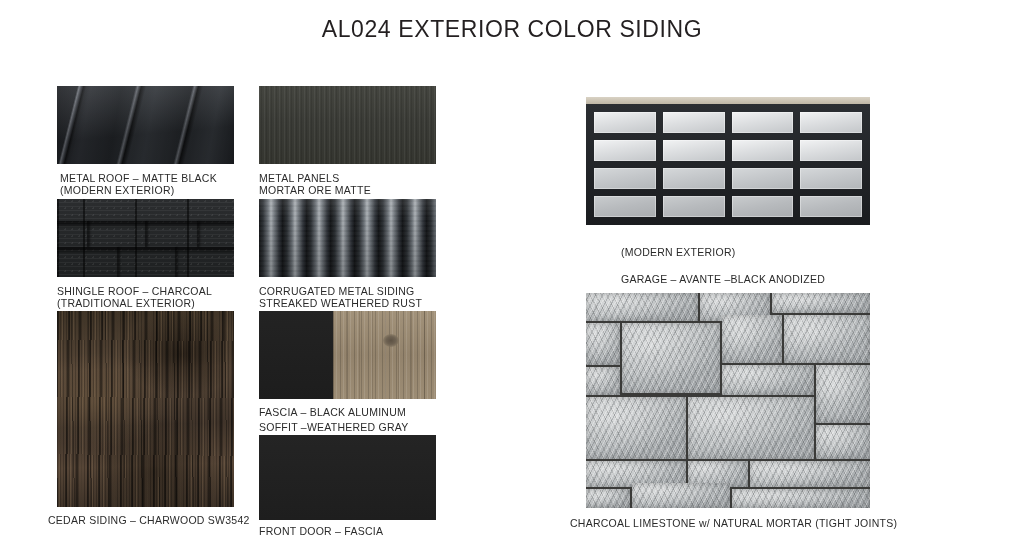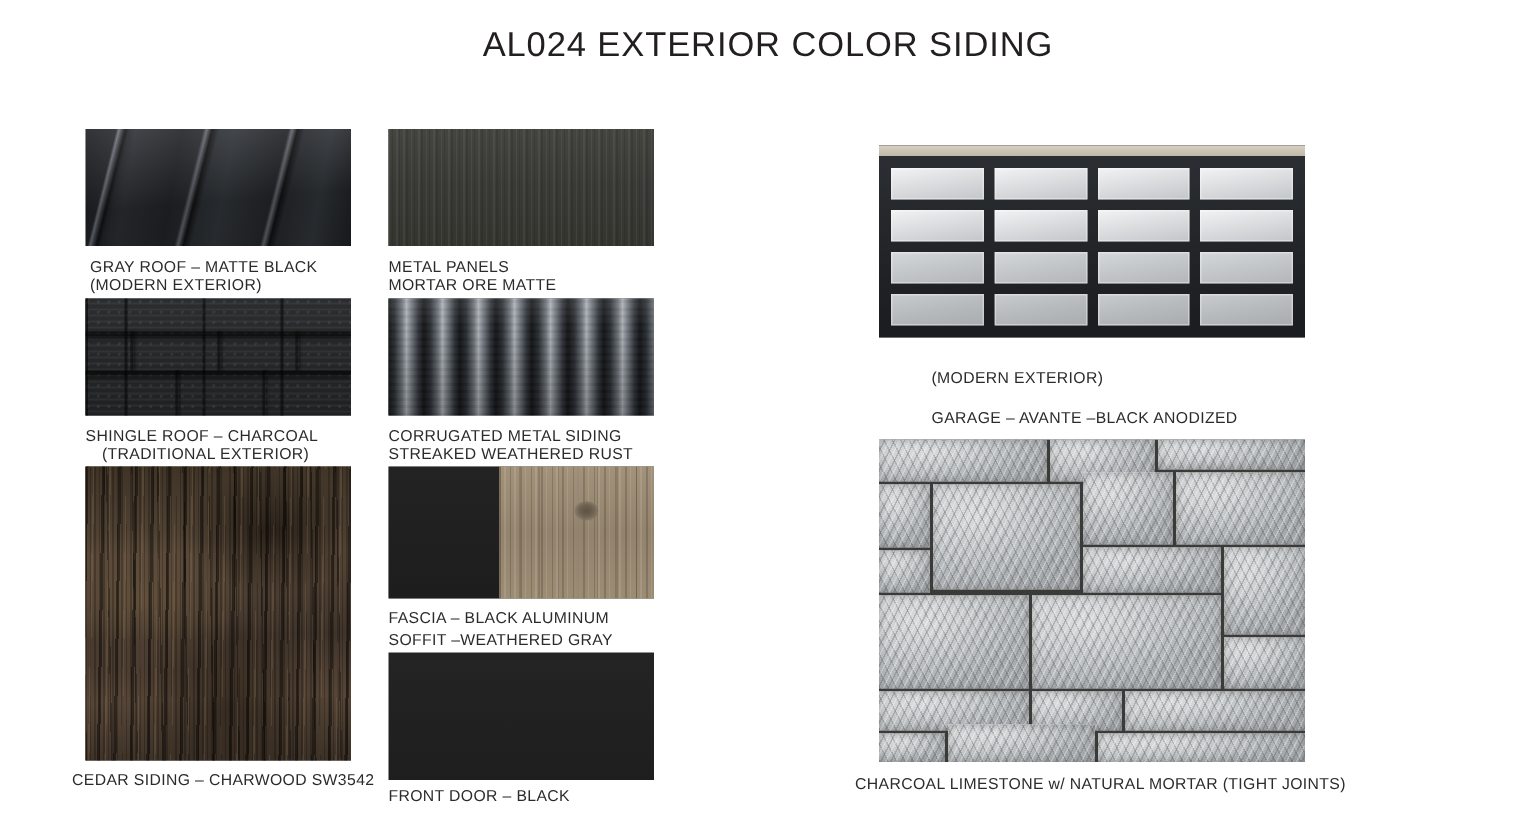--- a/index.html
+++ b/index.html
@@ -275,55 +275,55 @@
       linear-gradient(160deg, #c6c9ca 0%, #b0b4b6 55%, #9fa3a6 100%);
     box-shadow: inset 0 0 6px rgba(0,0,0,0.22);
   }
 </style>
 </head>
 <body>
 
 <div class="board-title">AL024 EXTERIOR COLOR SIDING</div>
 
 <div class="swatch metal-roof" style="left:57px; top:86px; width:177px; height:78px;"></div>
-<div class="caption" style="left:60px; top:172px;">GRAY ROOF – MATTE BLACK</div>
+<div class="caption" style="left:60px; top:172px;">METAL ROOF – MATTE BLACK</div>
 <div class="caption" style="left:60px; top:184px;">(MODERN EXTERIOR)</div>
 
 <div class="swatch shingle-roof" style="left:57px; top:199px; width:177px; height:78px;">
   <div class="tabrow" style="top:22px;"></div>
   <div class="tabrow" style="top:48px;"></div>
   <div class="notch" style="left:30px; top:22px; width:2px; height:26px;"></div>
   <div class="notch" style="left:88px; top:22px; width:2px; height:26px;"></div>
   <div class="notch" style="left:140px; top:22px; width:2px; height:26px;"></div>
   <div class="notch" style="left:60px; top:48px; width:2px; height:30px;"></div>
   <div class="notch" style="left:118px; top:48px; width:2px; height:30px;"></div>
 </div>
 <div class="caption" style="left:57px; top:285px;">SHINGLE ROOF – CHARCOAL</div>
-<div class="caption" style="left:57px; top:297px;margin-left:11px;">(TRADITIONAL EXTERIOR)</div>
+<div class="caption" style="left:57px; top:297px;">(TRADITIONAL EXTERIOR)</div>
 
 <div class="swatch cedar" style="left:57px; top:311px; width:177px; height:196px;"></div>
 <div class="caption" style="left:48px; top:514px;">CEDAR SIDING – CHARWOOD SW3542</div>
 
 <div class="swatch metal-panels" style="left:259px; top:86px; width:177px; height:78px;"></div>
 <div class="caption" style="left:259px; top:172px;">METAL PANELS</div>
 <div class="caption" style="left:259px; top:184px;">MORTAR ORE MATTE</div>
 
 <div class="swatch corrugated" style="left:259px; top:199px; width:177px; height:78px;"></div>
 <div class="caption" style="left:259px; top:285px;">CORRUGATED METAL SIDING</div>
 <div class="caption" style="left:259px; top:297px;">STREAKED WEATHERED RUST</div>
 
 <div class="swatch fascia-soffit" style="left:259px; top:311px; width:177px; height:88px;">
   <div class="fascia-half"></div>
   <div class="soffit-half"></div>
 </div>
 <div class="caption" style="left:259px; top:406px;text-align:right;">FASCIA – BLACK ALUMINUM</div>
 <div class="caption" style="left:259px; top:408px;margin-top:13px;">SOFFIT –WEATHERED GRAY</div>
 
 <div class="swatch front-door" style="left:259px; top:435px; width:177px; height:85px;"></div>
-<div class="caption" style="left:259px; top:525px;">FRONT DOOR – BLACK</div>
+<div class="caption" style="left:259px; top:525px;">FRONT DOOR – FASCIA</div>
 
 <div class="swatch garage" style="left:586px; top:97px; width:284px; height:128px;">
   <div class="garage-header"></div>
   <div class="garage-grid">
     <div class="garage-pane r1"></div>
     <div class="garage-pane r1"></div>
     <div class="garage-pane r1"></div>
     <div class="garage-pane r1"></div>
     <div class="garage-pane r2"></div>
     <div class="garage-pane r2"></div>

